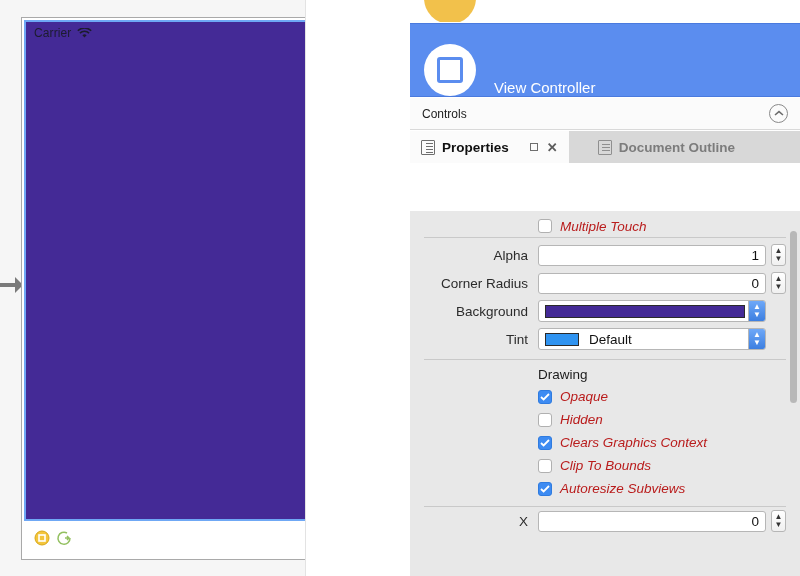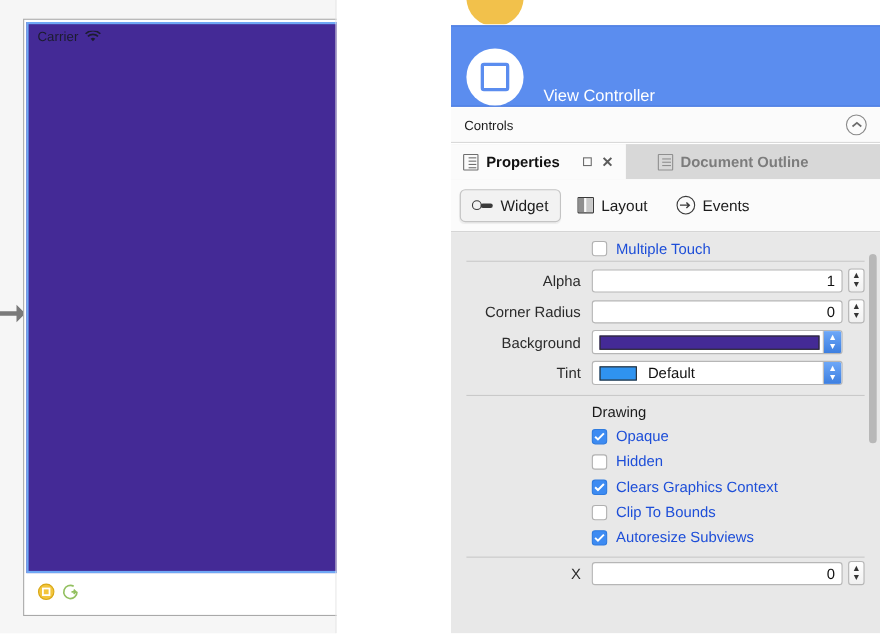--- a/index.html
+++ b/index.html
@@ -364,21 +364,21 @@
     border-radius: 3px;
     border: 1px solid #b0b0b0;
     background: #ffffff;
     flex: none;
     display: flex; align-items: center; justify-content: center;
   }
   .cbox.on {
     background: #3d8bf2;
     border-color: #2f7bdf;
   }
-  .check-label { font-size: 13.5px; color: #1d4ed8; }
+  .check-label { font-size: 13.5px; color: #b91c1c; font-style: italic; }
 
   
   #prop-scrollbar {
     position: absolute;
     right: 3px; top: 20px;
     width: 7px; height: 172px;
     border-radius: 4px;
     background: #b8b8b8;
   }
 </style>
@@ -464,45 +464,20 @@
           <span class="tab-sq"></span>
           <span class="tab-x">✕</span>
         </span>
       </div>
       <div class="tab inactive">
         <span class="doc-icon"></span>
         <span>Document Outline</span>
       </div>
     </div>
 
-    <div id="mode-bar">
-      <div class="mode-btn selected">
-        <span class="icon-widget">
-            <i class="ring"></i>
-            <i class="bar"></i>
-          </span>
-        <span>Widget</span>
-      </div>
-      <div class="mode-btn">
-        <span class="icon-layout">
-            <i class="a"></i>
-            <i class="b"></i>
-            <i class="c"></i>
-          </span>
-        <span>Layout</span>
-      </div>
-      <div class="mode-btn">
-        <span class="icon-events">
-          <svg width="11" height="9" viewBox="0 0 11 9">
-              <path d="M0 4.5 H8 M6 2 L8.6 4.5 L6 7" stroke="#3a3a3a" stroke-width="1.3" fill="none"></path>
-            </svg>
-        </span>
-        <span>Events</span>
-      </div>
-    </div>
 
     <div id="prop-body">
 
       <div class="check-row" style="height:26px;padding-top:4px;">
         <span class="cbox"></span>
         <span class="check-label">Multiple Touch</span>
       </div>
 
       <div class="sep"></div>
 

